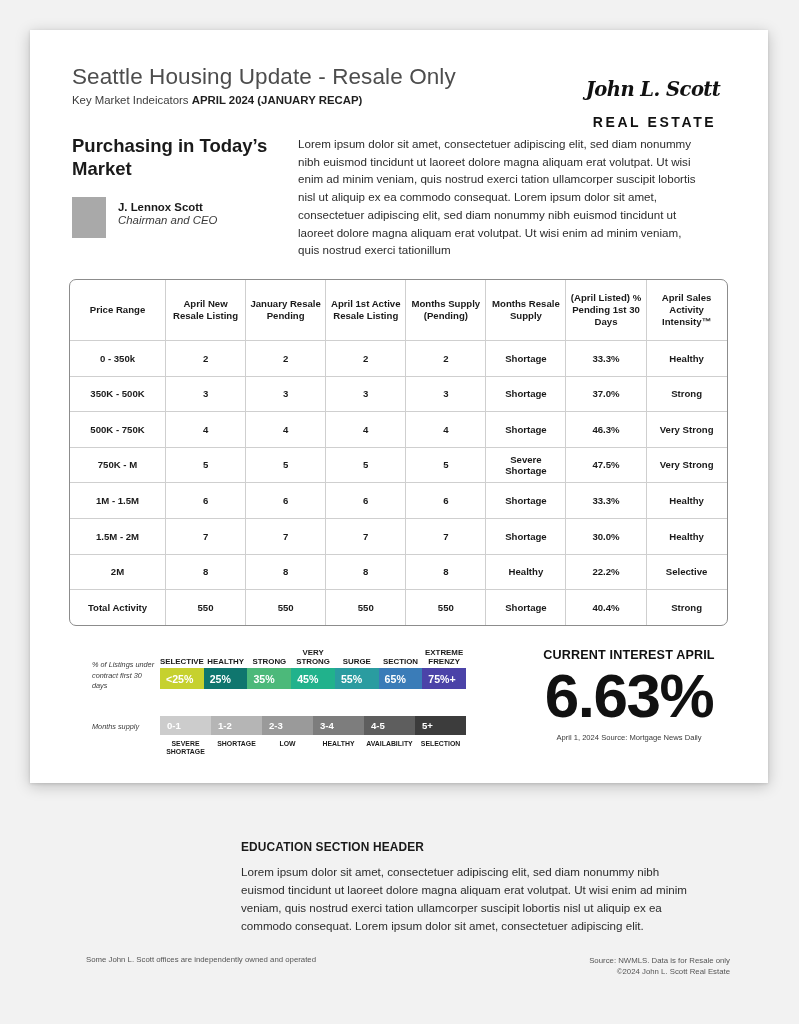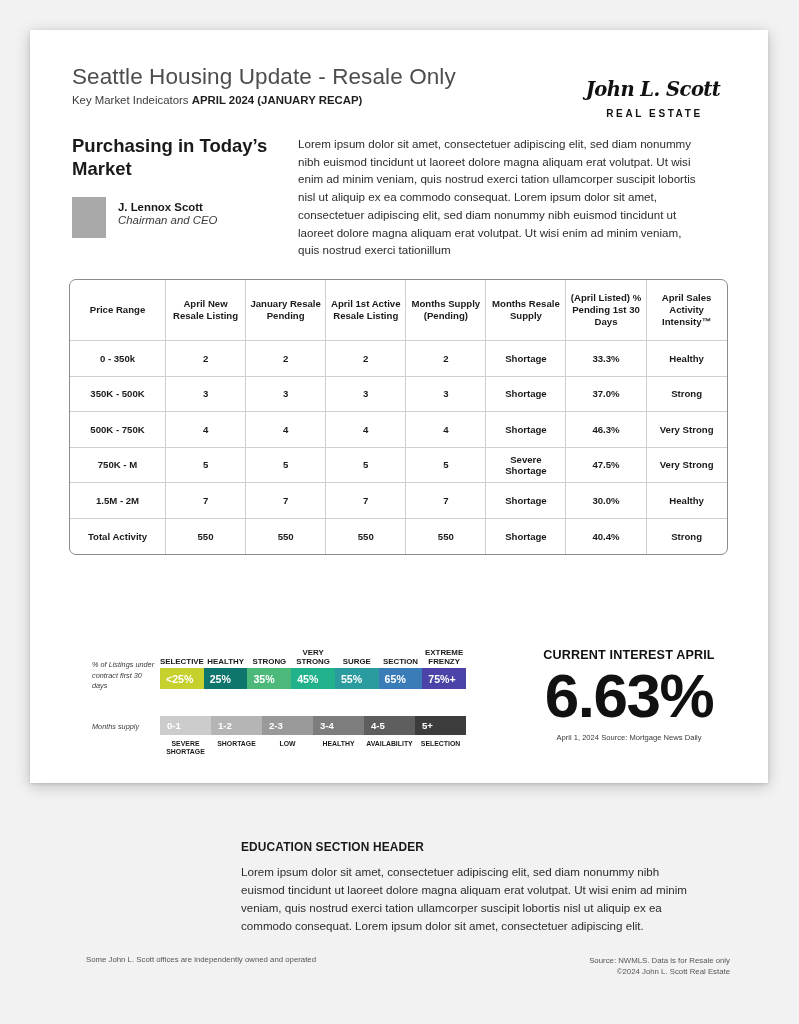--- a/index.html
+++ b/index.html
@@ -29,22 +29,22 @@
   .hdr-sub .b{font-weight:bold;color:#1f1f1f;}
 
   .logo{position:absolute;right:0px;top:12px;text-align:center;width:150px;}
   .logo-word{
     font-family:"DejaVu Serif",serif;
     font-weight:bold;font-style:italic;
     font-size:21px;color:#111;letter-spacing:-.6px;
     transform:scaleX(.93);
   }
   .logo-sub{
-    font-size:10px;font-weight:bold;letter-spacing:2.6px;
-    color:#111;margin-top:7px;padding-left:3px;
+    font-size:14px;font-weight:bold;letter-spacing:2.6px;
+    color:#111;margin-top:13px;padding-left:3px;
   }
 
   
   .intro{position:absolute;left:42px;top:105px;right:40px;height:130px;}
   .intro-head{
     position:absolute;left:0;top:0;width:200px;
     font-size:18.5px;font-weight:bold;color:#1a1a1a;line-height:1.22;
   }
   .byline{position:absolute;left:0;top:62px;display:flex;align-items:flex-start;}
   .byline-photo{width:34px;height:41px;background:#a9a9a9;flex:0 0 auto;}
@@ -220,28 +220,48 @@
             <td>750K - M</td>
             <td>5</td>
             <td>5</td>
             <td>5</td>
             <td>5</td>
             <td>Severe Shortage</td>
             <td>47.5%</td>
             <td>Very Strong</td>
           </tr>
           <tr>
+            <td>1M - 1.5M</td>
+            <td>6</td>
+            <td>6</td>
+            <td>6</td>
+            <td>6</td>
+            <td>Shortage</td>
+            <td>33.3%</td>
+            <td>Healthy</td>
+          </tr>
+          <tr>
             <td>1.5M - 2M</td>
             <td>7</td>
             <td>7</td>
             <td>7</td>
             <td>7</td>
             <td>Shortage</td>
             <td>30.0%</td>
             <td>Healthy</td>
+          </tr>
+          <tr>
+            <td>2M</td>
+            <td>8</td>
+            <td>8</td>
+            <td>8</td>
+            <td>8</td>
+            <td>Healthy</td>
+            <td>22.2%</td>
+            <td>Selective</td>
           </tr>
           <tr>
             <td>Total Activity</td>
             <td>550</td>
             <td>550</td>
             <td>550</td>
             <td>550</td>
             <td>Shortage</td>
             <td>40.4%</td>
             <td>Strong</td>

